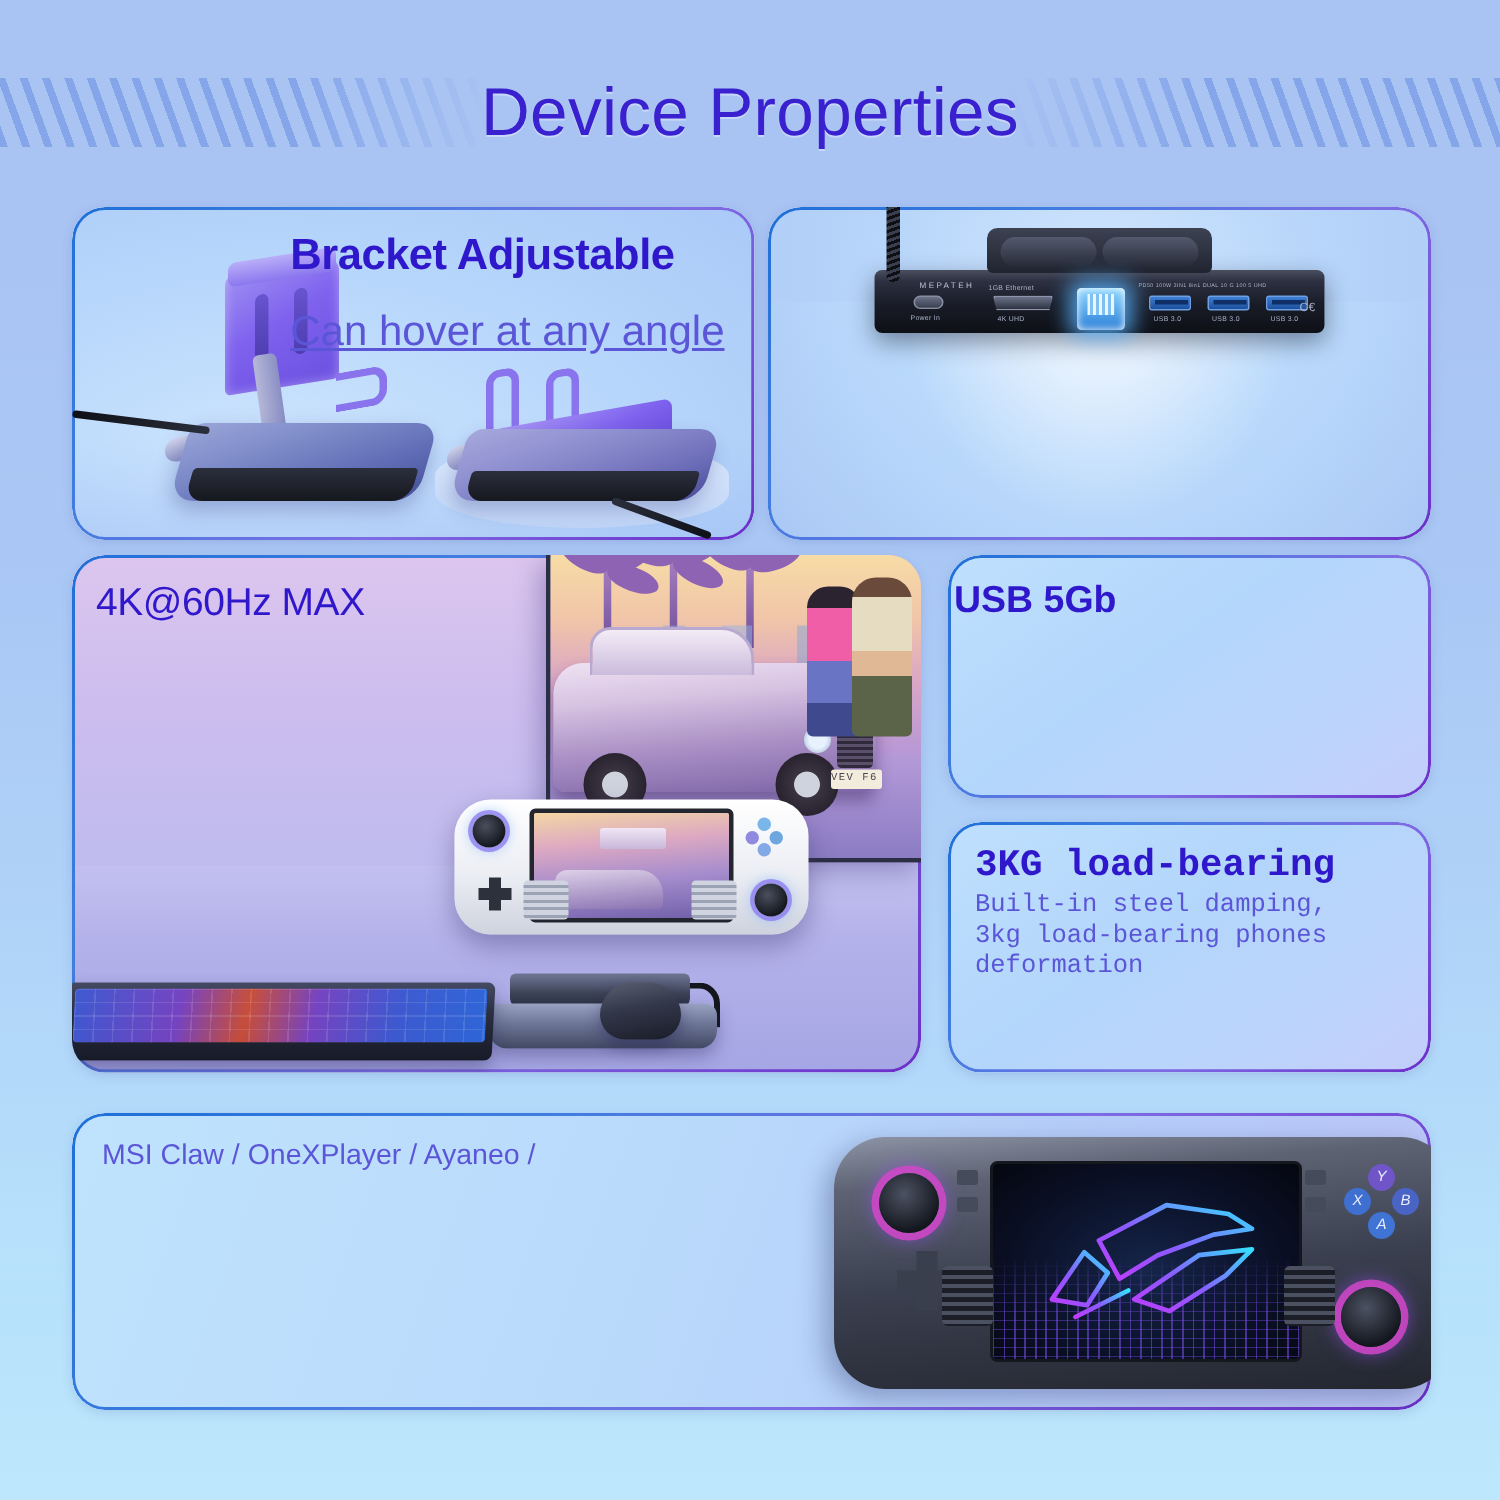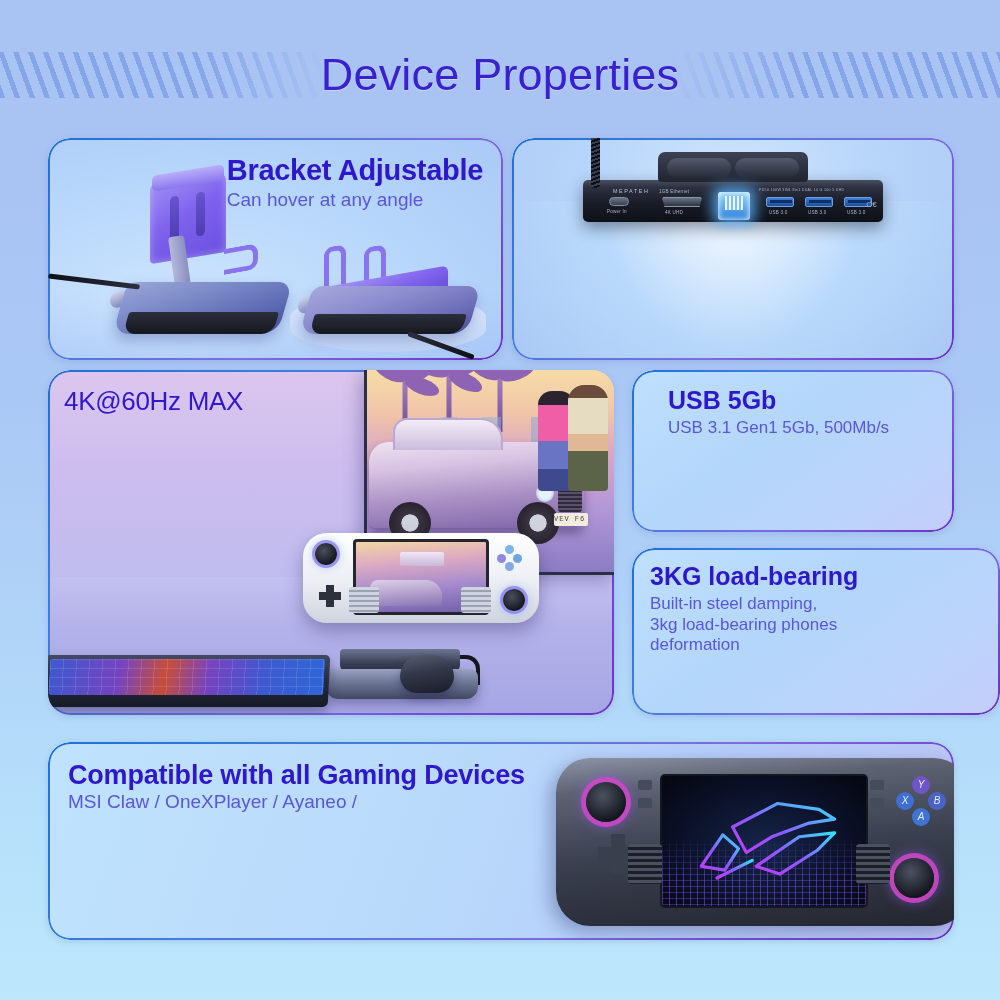--- a/index.html
+++ b/index.html
@@ -54,21 +54,21 @@
   .card .txt { position:absolute; z-index:6; }
 
   
   #card-bracket { left:48px; top:138px; width:455px; height:222px; }
   #card-bracket .scene { position:absolute; inset:0;
     background:radial-gradient(ellipse at 30% 80%, #cfe6fe 0%, #b6d6fb 55%, #aac9f7 100%); }
   .desk-shadow{ position:absolute; left:0; right:0; bottom:0; height:70px;
     background:linear-gradient(180deg, rgba(150,180,240,0) 0%, rgba(150,180,240,.35) 100%);}
   .b-text { right:20px; top:16px; }
   .b-text .t1 { font-size:29px; color:#2f17cb; font-weight:bold; letter-spacing:-.3px;}
-  .b-text .t2 { font-size:19px; color:#5b55d8; margin-top:2px;}
+  .b-text .t2 { font-size:28px; color:#5b55d8; margin-top:18px;text-decoration:underline;}
 
   
   .standA { position:absolute; left:72px; bottom:26px; width:180px; height:150px; }
   .standA .base {
     position:absolute; left:0; bottom:0; width:165px; height:52px;
     border-radius:10px 14px 16px 16px;
     background:linear-gradient(160deg,#9aa6d8 0%,#7c8ac8 35%,#5e6bb4 70%,#434f95 100%);
     transform:skewX(-16deg) ;
     box-shadow:0 6px 14px rgba(60,70,140,.35);
   }
@@ -322,26 +322,26 @@
   }
   .mouse{
     position:absolute; left:352px; bottom:22px; width:54px; height:38px; z-index:6;
     border-radius:26px 26px 20px 20px;
     background:linear-gradient(170deg,#5a5f70 0%,#32374a 45%,#1a1d28 100%);
     box-shadow:0 5px 10px rgba(40,35,90,.45);
   }
 
   
   #card-usb { left:632px; top:370px; width:322px; height:162px; }
-  .usb-text{ left:36px; top:16px; }
+  .usb-text{ left:4px; top:16px;text-align:center; }
   .usb-text .t1{ font-size:25px; color:#2f17cb; font-weight:bold;}
   .usb-text .t2{ font-size:17px; color:#5b55d8; margin-top:3px;}
 
   
-  #card-load { left:632px; top:548px; width:368px; height:167px; }
+  #card-load { left:632px; top:548px; width:322px; height:167px;font-family:Liberation Mono, monospace; }
   .load-text{ left:18px; top:14px; }
   .load-text .t1{ font-size:25px; color:#2f17cb; font-weight:bold;}
   .load-text .t2{ font-size:17px; color:#5b55d8; margin-top:3px; line-height:1.22;}
 
   
   #card-compat { left:48px; top:742px; width:906px; height:198px; }
   #card-compat .scene{ position:absolute; inset:0;
     background:linear-gradient(110deg,#bfe3fd 0%,#b9d9fb 45%,#b6cdfa 70%,#bcc6f8 100%); }
   .compat-text{ left:20px; top:18px; }
   .compat-text .t1{ font-size:27px; color:#2f17cb; font-weight:bold; letter-spacing:-.2px;}
@@ -546,21 +546,20 @@
     </div>
     <div class="mouse"></div>
   </div>
 
   <div class="txt k4-label">4K@60Hz MAX</div>
 </div>
 
 <div class="card" id="card-usb">
   <div class="txt usb-text">
     <div class="t1">USB 5Gb</div>
-    <div class="t2">USB 3.1 Gen1 5Gb, 500Mb/s</div>
   </div>
 </div>
 
 <div class="card" id="card-load">
   <div class="txt load-text">
     <div class="t1">3KG load-bearing</div>
     <div class="t2">Built-in steel damping,</div>
     <div class="t2" style="margin-top:0">3kg load-bearing phones</div>
     <div class="t2" style="margin-top:0">deformation</div>
   </div>
@@ -599,16 +598,15 @@
       <div class="vent v1"></div>
       <div class="vent v2"></div>
       <div class="btnrow" style="left:82px; top:22px;"></div>
       <div class="btnrow" style="left:82px; top:40px;"></div>
       <div class="btnrow" style="right:84px; top:22px;"></div>
       <div class="btnrow" style="right:84px; top:40px;"></div>
     </div>
   </div>
 
   <div class="txt compat-text">
-    <div class="t1">Compatible with all Gaming Devices</div>
     <div class="t2" style="margin-top:0">MSI Claw / OneXPlayer / Ayaneo /</div>
   </div>
 </div>
 
 </body></html>

